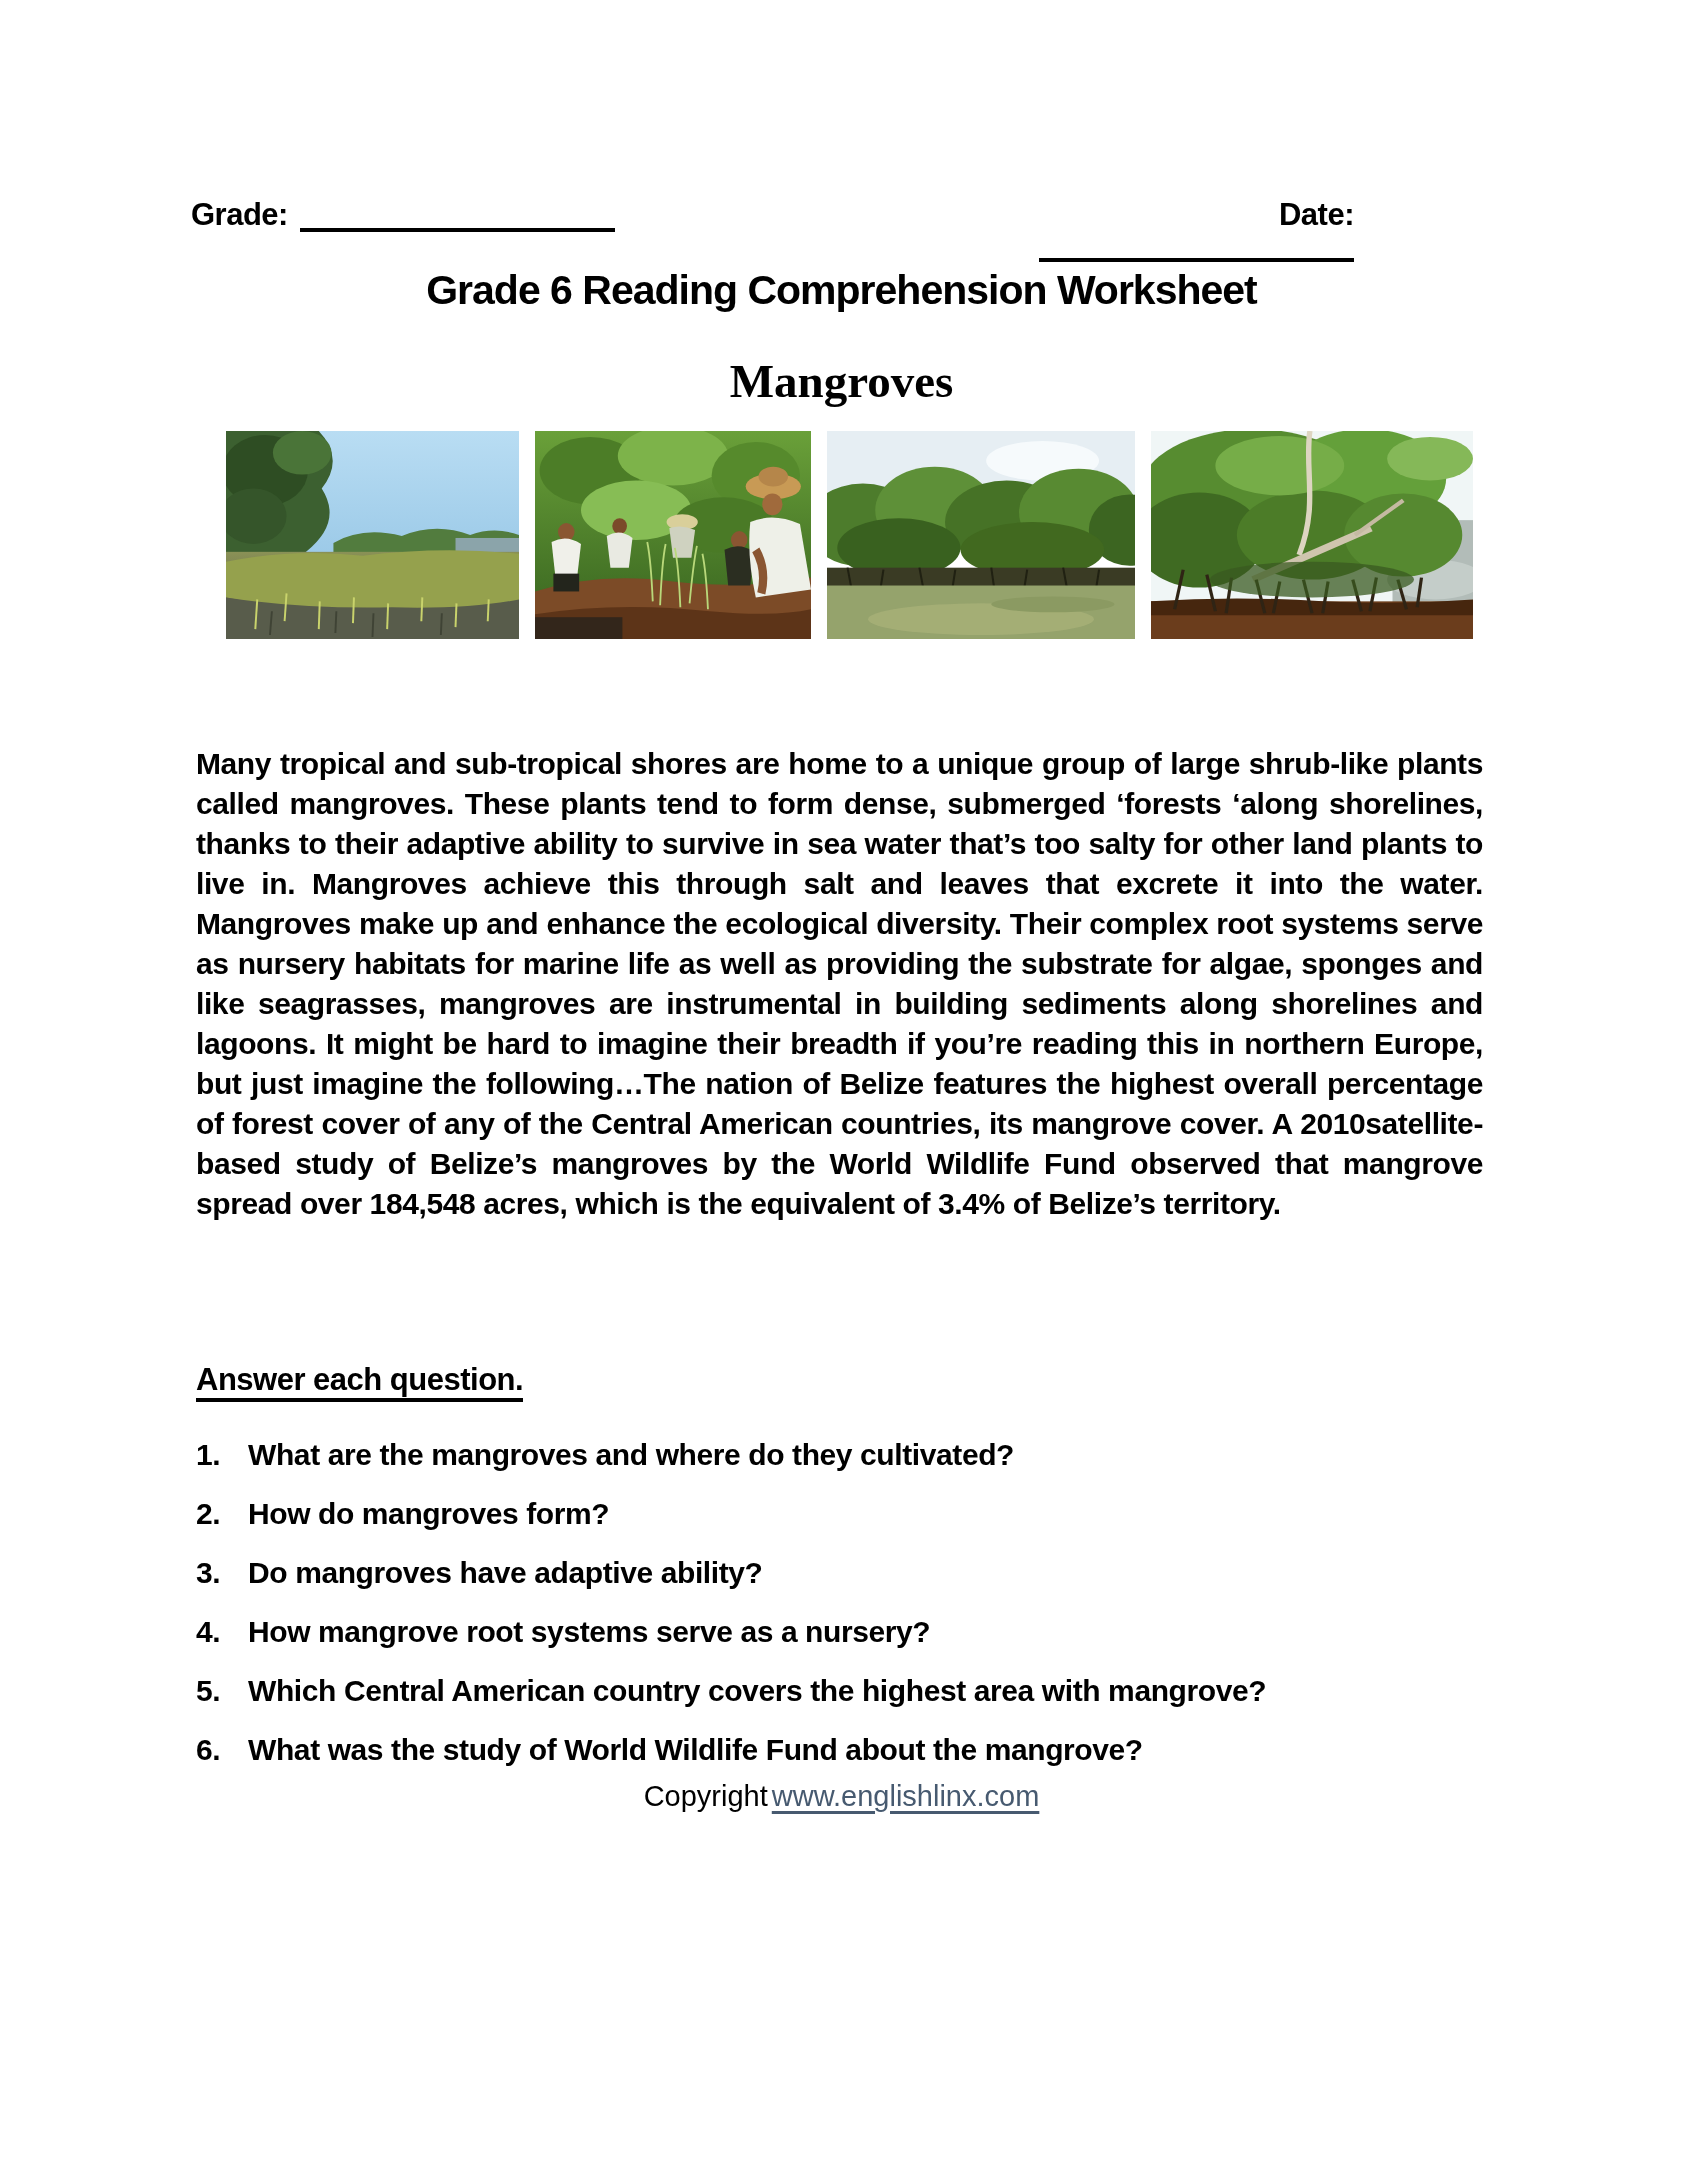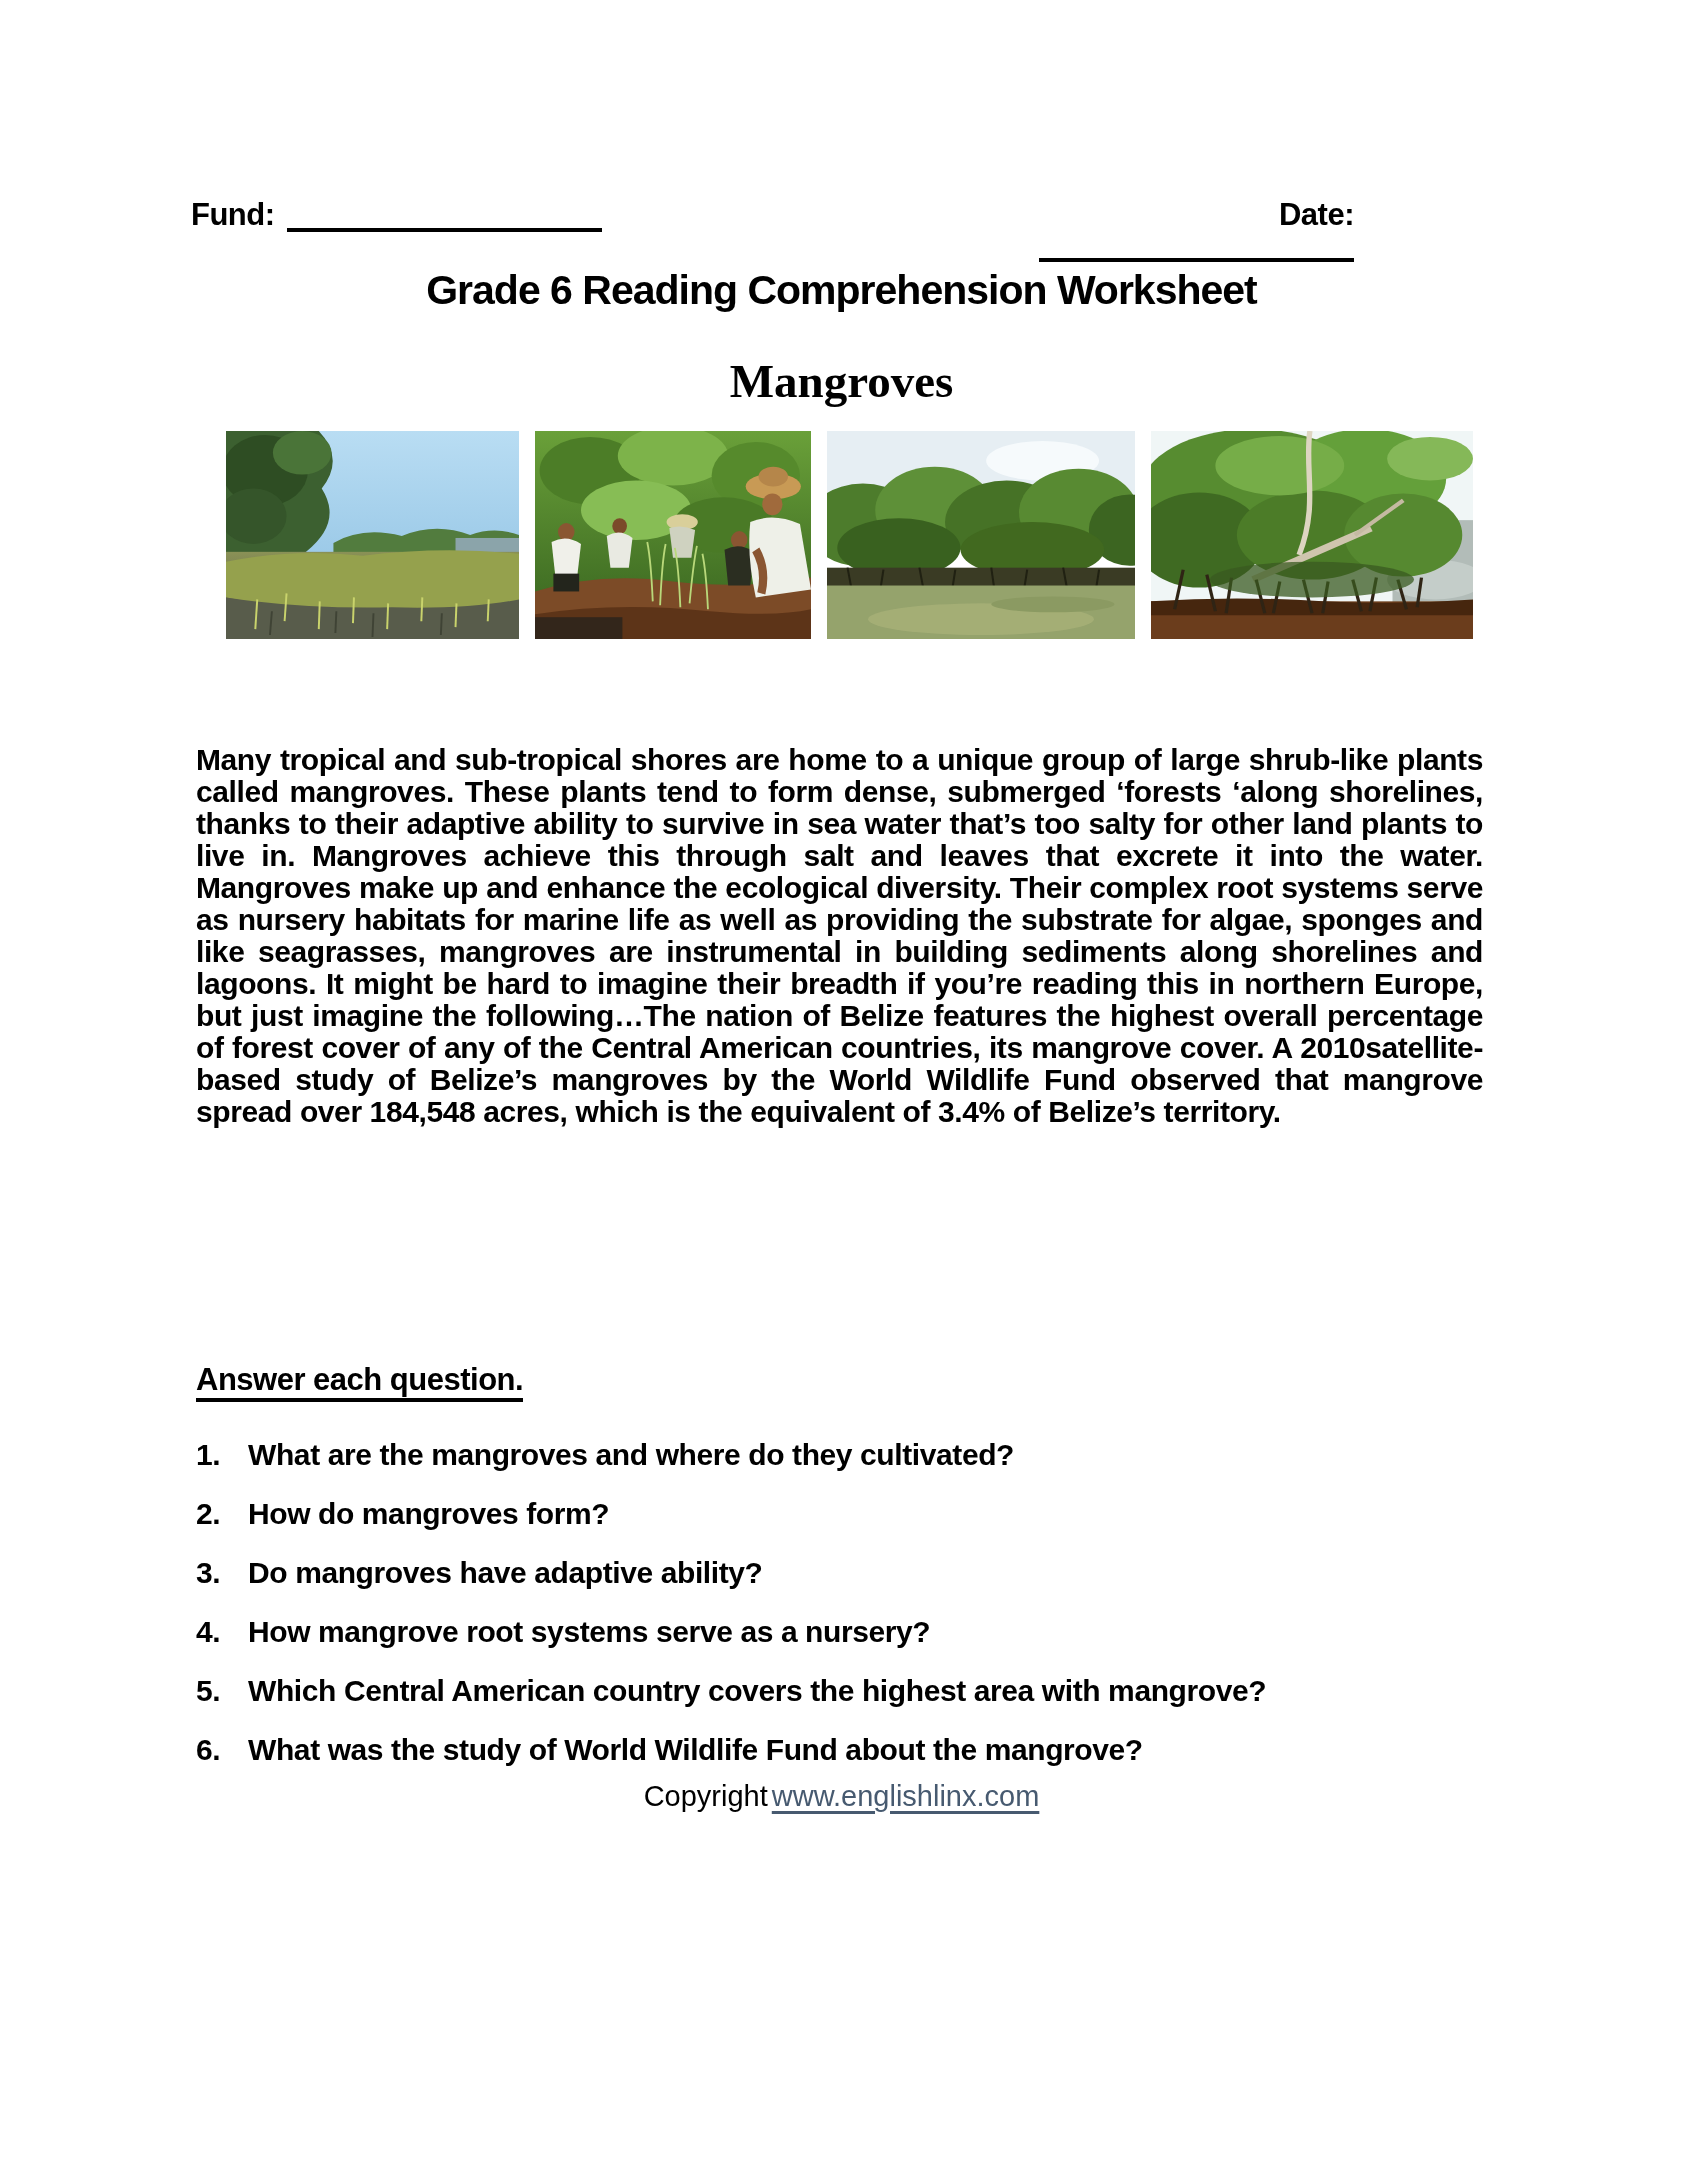--- a/index.html
+++ b/index.html
@@ -43,21 +43,21 @@
   .photo.p3 { width:308px; }
   .photo.p4 { width:322px; }
   
   .read-instruction {
     position:absolute; left:196px; top:690px;
     font-size:31px; font-weight:bold; letter-spacing:-0.5px;
   }
   .passage-body {
     position:absolute; left:196px; top:744px; width:1287px;
     font-size:30px; font-weight:bold; letter-spacing:-0.4px;
-    line-height:32px; text-align:justify;
+    line-height:40px; text-align:justify;
   }
   
   .answer-heading {
     position:absolute; left:196px; top:1362px;
     font-size:31px; font-weight:bold; letter-spacing:-0.5px;
     border-bottom:4px solid #000; 
   }
   .question-list { position:absolute; left:196px; top:1438px; width:1287px; }
   .question-item { display:flex; margin-bottom:26px; height:33px; align-items:flex-start; }
   .question-num { width:52px; flex:0 0 52px; font-size:30px; font-weight:bold; letter-spacing:-0.4px; }
@@ -73,21 +73,21 @@
     text-underline-offset:5px; margin-left:4px; cursor:pointer;
   }
 </style>
 </head>
 <body>
 
 <div class="page">
 
   <div class="field-row">
     <div class="field name">
-      <span class="field-label">Fund:</span>
+      <span class="field-label">Grade:</span>
       <span class="write-line"></span>
     </div>
     <div class="field date">
       <span class="field-label">Date:</span>
       <span class="write-line"></span>
     </div>
   </div>
 
   <div class="main-title">Grade 6 Reading Comprehension Worksheet</div>
   <div class="passage-title">Mangroves</div>

